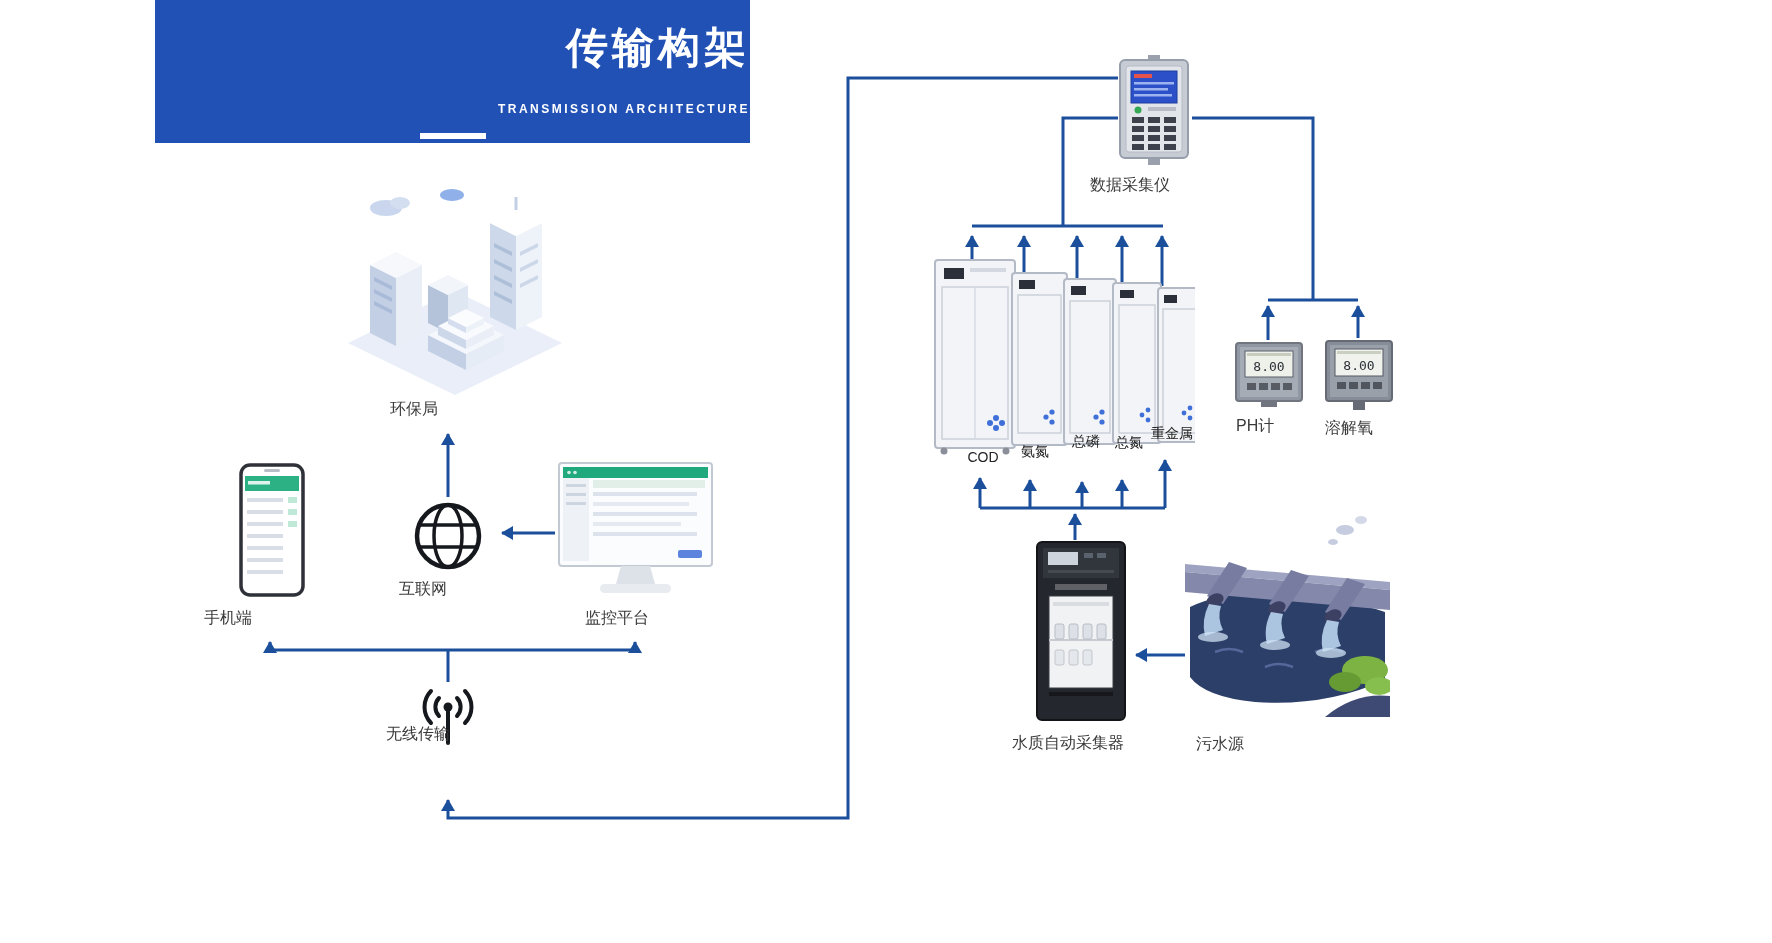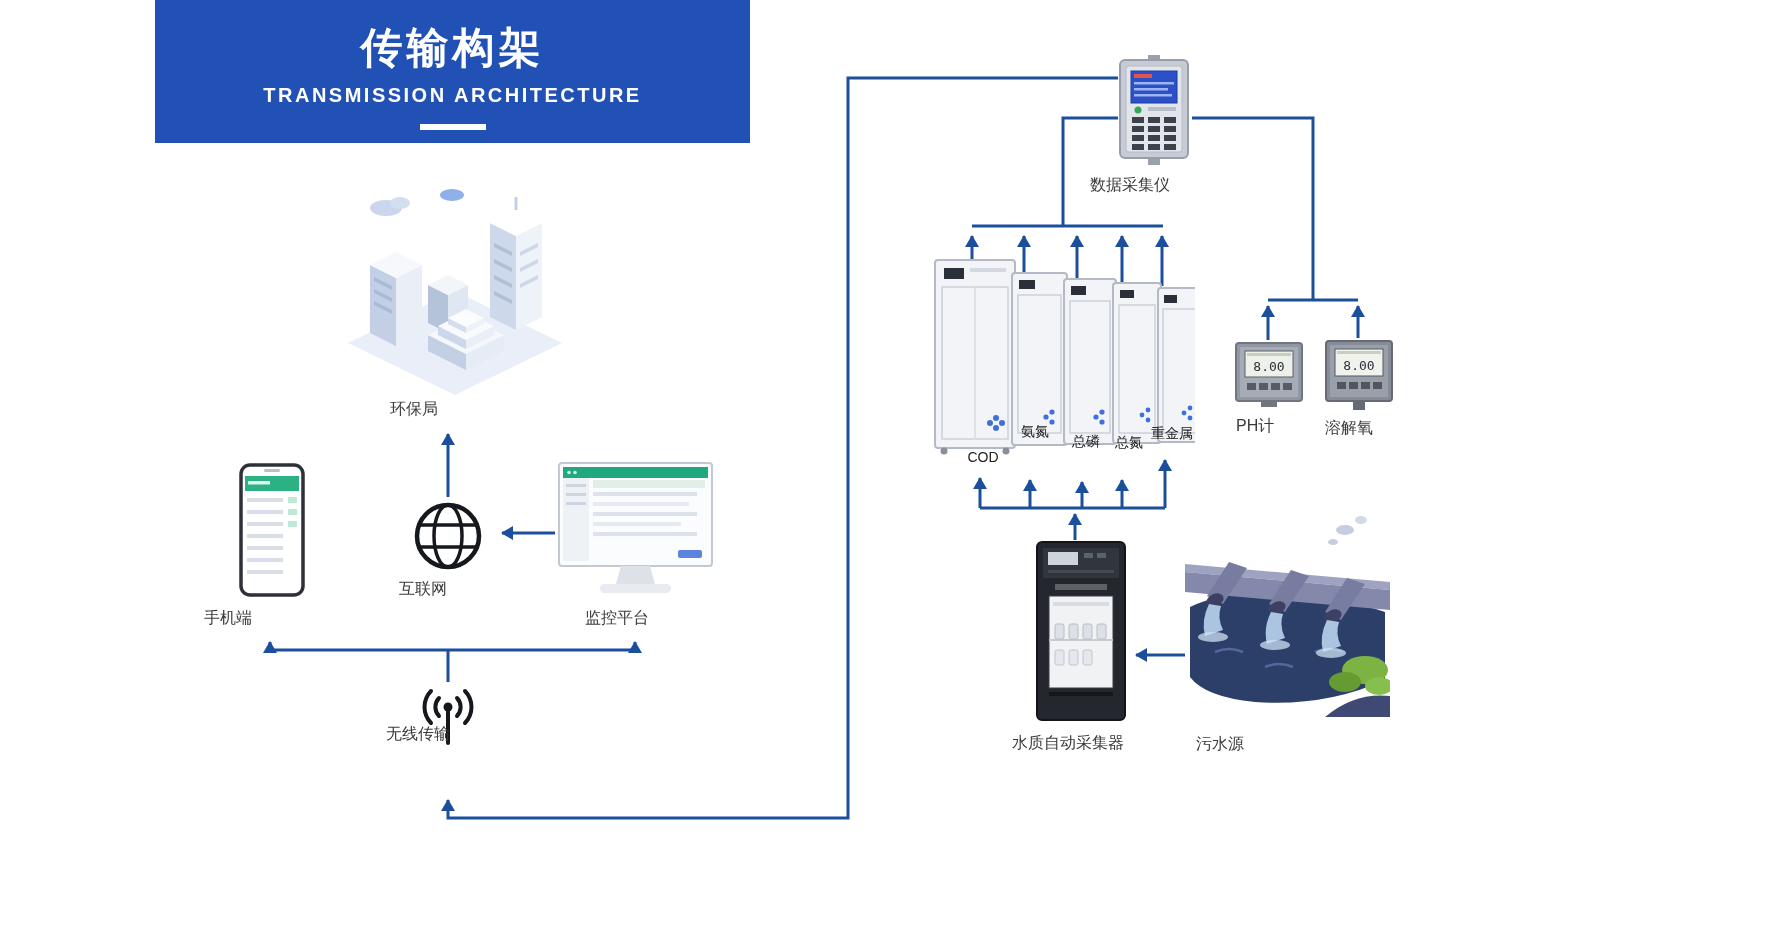--- a/index.html
+++ b/index.html
@@ -3,23 +3,23 @@
 <meta charset="utf-8">
 <style>
   :root{
     --banner:#2151b5; --arrow:#1b4f9c; --phone-green:#2cb184;
     --screen-green:#21a97e; --accent-blue:#3f6fd8;
   }
   html,body{margin:0;padding:0;background:#fff;}
   .canvas{position:relative;width:1772px;height:943px;background:#fff;overflow:hidden;
           font-family:"Liberation Sans",sans-serif;}
   .banner{position:absolute;left:155px;top:0;width:595px;height:143px;
-          background:var(--banner,#2151b5);color:#fff;text-align:center;}
+          background:var(--banner,#2151b5);color:#fff;text-align:right;}
   .banner-title{margin-top:20px;font-size:42px;font-weight:bold;letter-spacing:4px;}
-  .banner-sub{margin-top:8px;font-size:20px;font-weight:600;letter-spacing:2.5px;}
+  .banner-sub{margin-top:26px;font-size:12px;font-weight:600;letter-spacing:2.5px;}
   .banner-bar{width:66px;height:6px;background:#fff;margin:17px auto 0;}
   .node-label{position:absolute;font-size:16px;color:#3a3a3a;text-align:left;line-height:20px;}
   .an-label{position:absolute;font-size:14px;color:#222;text-align:center;line-height:18px;}
   .abs{position:absolute;}
   svg{display:block;}
   .arrows{position:absolute;left:0;top:0;pointer-events:none;}
   .arrows polyline,.arrows line,.arrows path{stroke:var(--arrow,#1b4f9c);stroke-width:3;fill:none;}
 </style>
 </head>
 <body>
@@ -261,21 +261,21 @@
     <g>
       <rect x="228" y="33" width="44" height="154" rx="3" fill="#f3f4f7" stroke="#b3bac6" stroke-width="2"></rect>
       <rect x="234" y="40" width="13" height="8" fill="#2a2f3a"></rect>
       <rect x="233" y="54" width="34" height="124" fill="none" stroke="#ccd1da" stroke-width="1.5"></rect>
       <circle cx="254" cy="158" r="2.4" style="fill:var(--accent-blue,#3f6fd8)"></circle>
       <circle cx="260" cy="153" r="2.4" style="fill:var(--accent-blue,#3f6fd8)"></circle>
       <circle cx="260" cy="163" r="2.4" style="fill:var(--accent-blue,#3f6fd8)"></circle>
     </g>
   </svg>
   <div class="an-label" style="left:958px;top:448px;width:50px">COD</div>
-  <div class="an-label" style="left:1010px;top:422px;width:50px">氨氮</div>
+  <div class="an-label" style="left:1010px;top:442px;width:50px">氨氮</div>
   <div class="an-label" style="left:1061px;top:432px;width:50px">总磷</div>
   <div class="an-label" style="left:1104px;top:433px;width:50px">总氮</div>
   <div class="an-label" style="left:1141px;top:424px;width:62px">重金属</div>
 
   <svg class="abs" style="left:1235px;top:342px" width="68" height="66" viewBox="0 0 68 66">
     <rect x="1" y="1" width="66" height="58" rx="3" fill="#9298a3" stroke="#70757f" stroke-width="2"></rect>
     <rect x="5" y="5" width="58" height="50" fill="#a6acb6"></rect>
     <rect x="10" y="9" width="48" height="26" fill="#eef1ea" stroke="#5a5f68"></rect>
     <rect x="12" y="11" width="44" height="3" fill="#c6cdbf"></rect>
     <text x="34" y="29" font-size="13" text-anchor="middle" fill="#2c3138" font-family="DejaVu Sans Mono, monospace">8.00</text>

